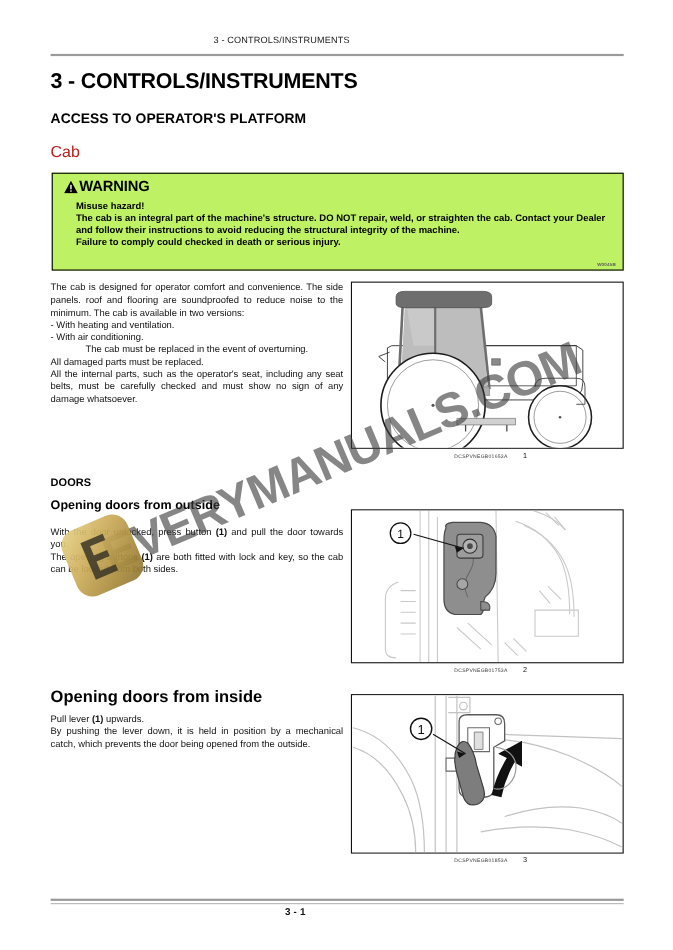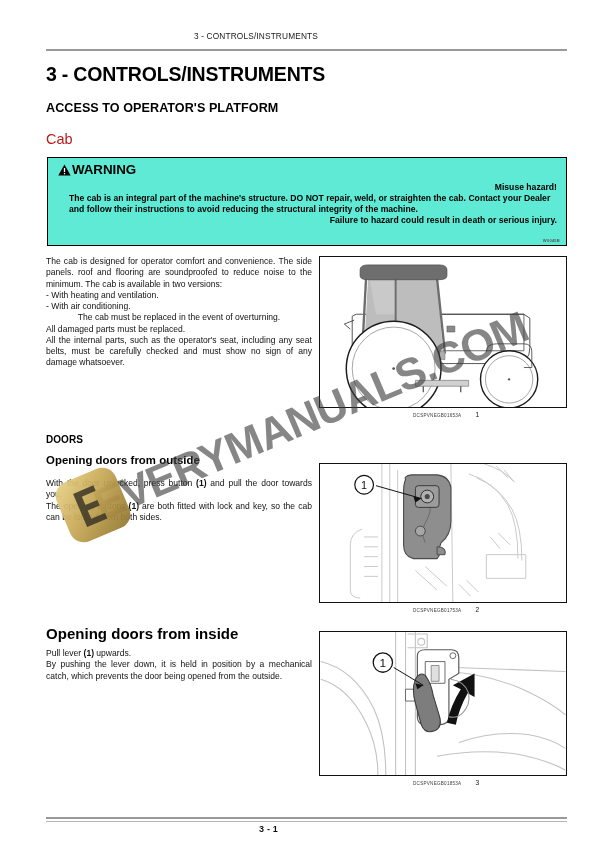--- a/index.html
+++ b/index.html
@@ -102,21 +102,21 @@
 
   
   .warn-box {
     position: absolute;
     left: 47px;
     top: 157px;
     width: 520px;
     height: 89px;
     border: 1.6px solid #000;
     box-sizing: border-box;
-    background: #5eead4;
+    background: #bef264;
   }
   .warn-head {
     position: absolute;
     left: 10px;
     top: 5px;
     display: flex;
     align-items: center;
     gap: 1px;
   }
   .warn-tri {
@@ -134,21 +134,21 @@
   .warn-body {
     position: absolute;
     left: 21px;
     top: 24px;
     width: 488px;
     font-size: 8.6px;
     font-weight: bold;
     line-height: 10.9px;
     letter-spacing: 0.01px;
   }
-  .warn-body .wl { display: block; white-space: nowrap; text-align: right; }
+  .warn-body .wl { display: block; white-space: nowrap; }
   .warn-body .wl-wrap { display: block; }
   .warn-code {
     position: absolute;
     right: 6px;
     bottom: 2px;
     font-size: 4.1px;
     font-weight: bold;
     color: #5a5a5a;
     letter-spacing: 0.2px;
   }
@@ -270,21 +270,21 @@
       <svg class="warn-tri" viewBox="0 0 13 12">
         <path d="M6.5 0.4 L12.7 11.6 L0.3 11.6 Z" fill="#000"></path>
         <rect x="5.85" y="4.0" width="1.3" height="4.1" fill="#fff"></rect>
         <rect x="5.85" y="9.0" width="1.3" height="1.3" fill="#fff"></rect>
       </svg>
       <span class="warn-word">WARNING</span>
     </div>
     <div class="warn-body">
       <span class="wl">Misuse hazard!</span>
       <span class="wl-wrap">The cab is an integral part of the machine's structure.  DO NOT repair, weld, or straighten the cab. Contact your Dealer and follow their instructions to avoid reducing the structural integrity of the machine.</span>
-      <span class="wl">Failure to hazard could result in death or serious injury.</span>
+      <span class="wl">Failure to comply could checked in death or serious injury.</span>
     </div>
     <div class="warn-code">W0045B</div>
   </div>
 
   <div class="col-l" style="top:256px;">
     <div class="body-p">The cab is designed for operator comfort and convenience.  The side panels.  roof and flooring are soundproofed to reduce noise to the minimum.   The cab is available in two versions:</div>
     <div class="body-p nj" style="text-align:left;">- With heating and ventilation.</div>
     <div class="body-p nj" style="text-align:left;">- With air conditioning.</div>
     <div class="body-p nj" style="text-align:center;">The cab must be replaced in the event of overturning.</div>
     <div class="body-p nj" style="text-align:left;">All damaged parts must be replaced.</div>

